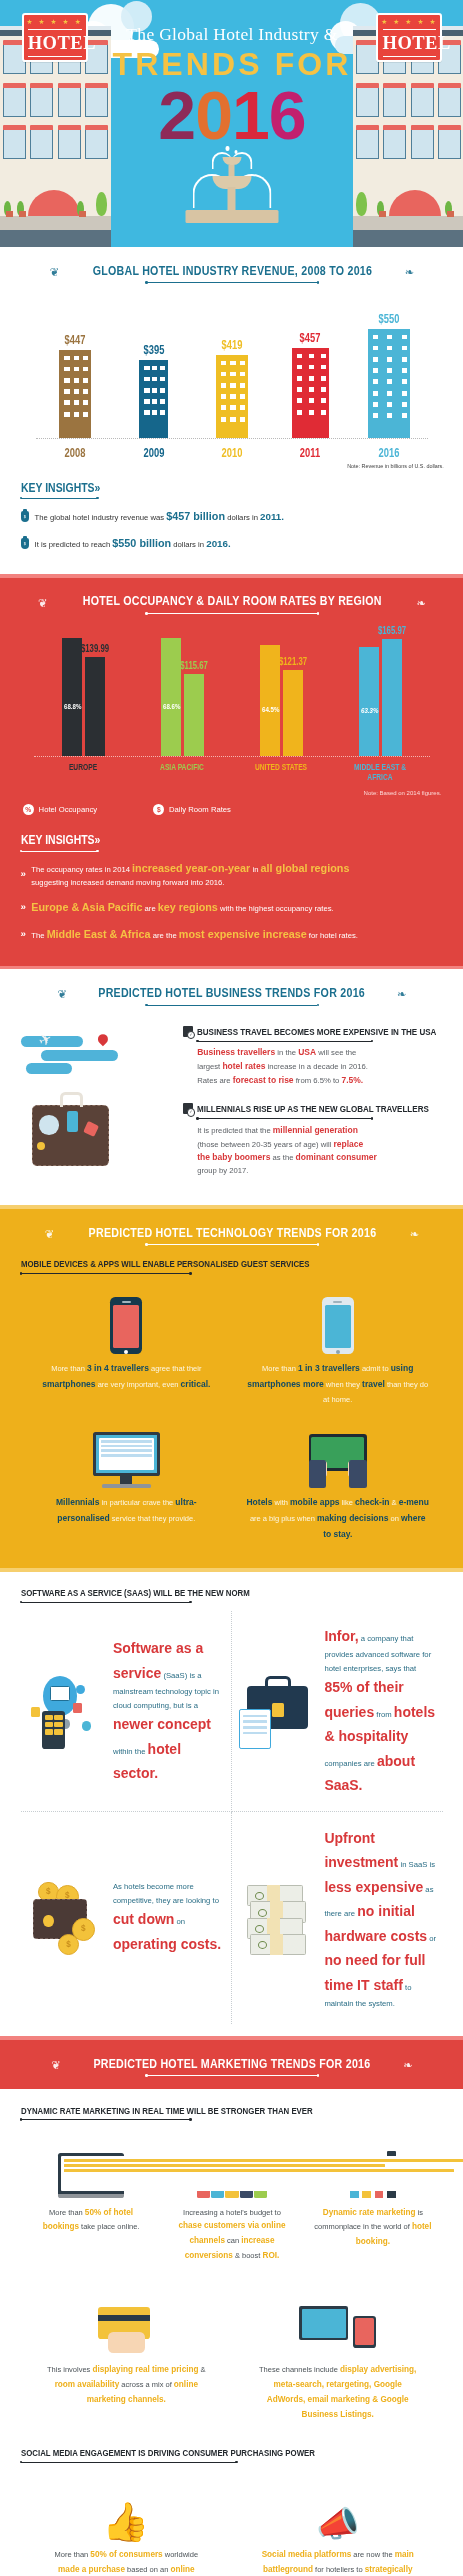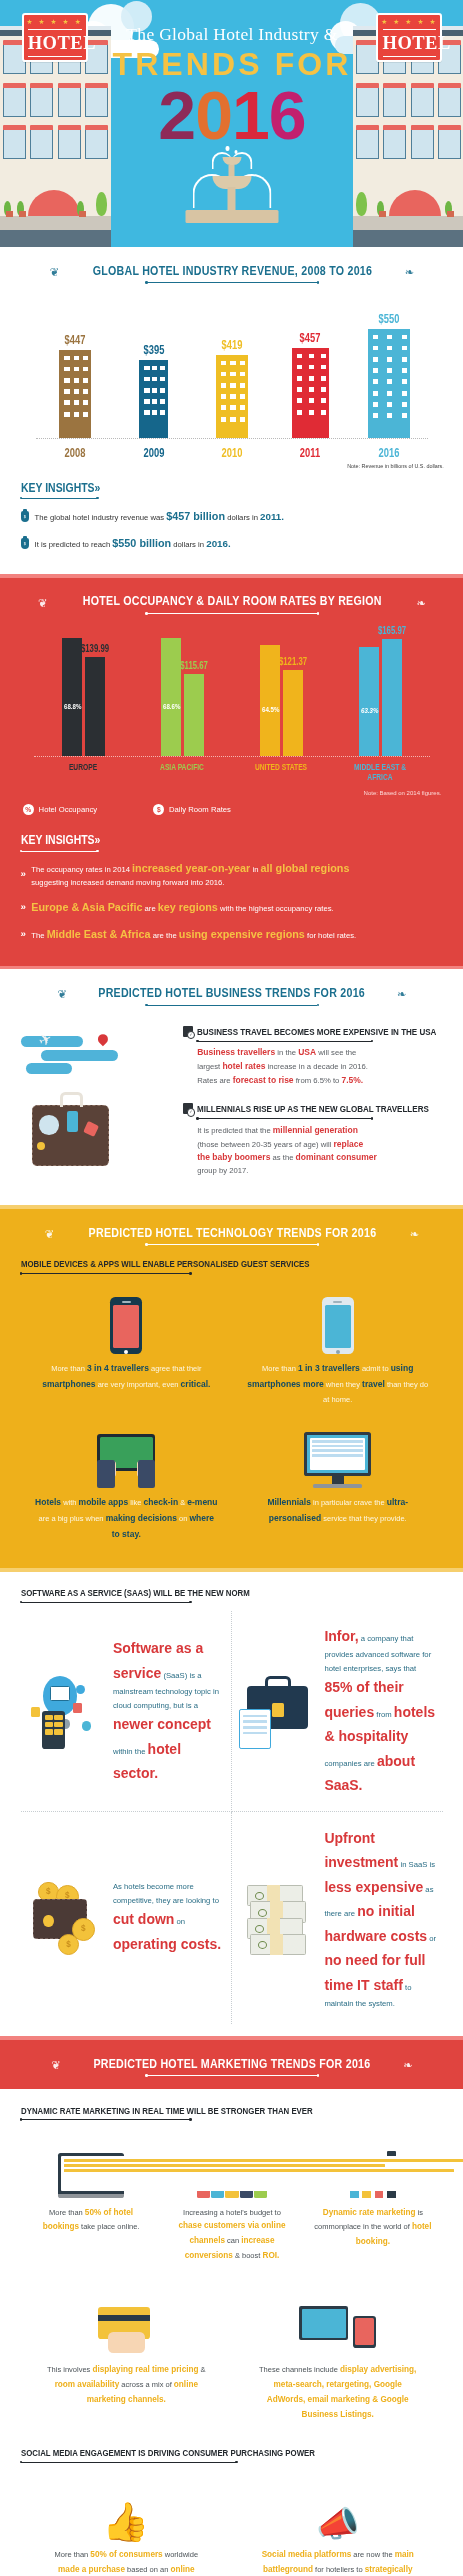--- a/index.html
+++ b/index.html
@@ -696,21 +696,21 @@
         </div>
         <div class="ki-item">
           <span class="chev t-white">»</span>
           <span class="ki-text t-white">
             <span class="b" style="color:#f5c244">Europe &amp; Asia Pacific</span><span> are </span><span class="b" style="color:#f5c244">key regions</span><span> with the highest occupancy rates.</span>
           </span>
         </div>
         <div class="ki-item">
           <span class="chev t-white">»</span>
           <span class="ki-text t-white">
-            <span>The </span><span class="b" style="color:#f5c244">Middle East &amp; Africa</span><span> are the </span><span class="b" style="color:#f5c244">using expensive regions</span><span> for hotel rates.</span>
+            <span>The </span><span class="b" style="color:#f5c244">Middle East &amp; Africa</span><span> are the </span><span class="b" style="color:#f5c244">most expensive increase</span><span> for hotel rates.</span>
           </span>
         </div>
       </div>
     </div>
   </div>
 
   <div class="band-top band-red"></div>
   <div class="sec sec-white">
     <div class="banner">
       <span class="flourish t-blue">❦</span>
@@ -803,48 +803,48 @@
           <div class="phone" style="background:#dfe9ef">
             <div class="spk"></div>
             <div class="scr" style="background:#4bb5d6"></div>
             <div class="hm" style="background:#8aa3b0"></div>
           </div>
         </div>
         <div class="cap" id="tech-cap-1"><span>More than </span><span class="h">1 in 3 travellers</span><span> admit to </span><span class="h">using smartphones more</span><span> when they </span><span class="h">travel</span><span> than they do at home.</span></div>
       </div>
       <div class="cell">
         <div class="art">
-          <div class="hands">
-            <div class="tablet">
-                <div class="scr"></div>
-              </div>
-            <div class="skin" style="left:8.2px; top:27px;"></div>
-            <div class="skin" style="right:8.2px; top:27px;"></div>
-            <div class="sleeve" style="left:7.2px;"></div>
-            <div class="sleeve" style="right:7.2px;"></div>
-          </div>
-        </div>
-        <div class="cap" id="tech-cap-3"><span class="h">Hotels</span><span> with </span><span class="h">mobile apps</span><span> like </span><span class="h">check-in</span><span> &amp; </span><span class="h">e-menu</span><span> are a big plus when </span><span class="h">making decisions</span><span> on </span><span class="h">where to stay.</span></div>
-      </div>
-      <div class="cell">
-        <div class="art">
           <div class="monitor">
             <div class="scr">
               <div class="doc-lines">
                 <div></div>
                   <div></div>
                   <div></div>
                   <div></div>
               </div>
             </div>
             <div class="stand"></div>
             <div class="foot"></div>
           </div>
         </div>
         <div class="cap" id="tech-cap-2"><span class="h">Millennials</span><span> in particular crave the </span><span class="h">ultra-personalised</span><span> service that they provide.</span></div>
+      </div>
+      <div class="cell">
+        <div class="art">
+          <div class="hands">
+            <div class="tablet">
+                <div class="scr"></div>
+              </div>
+            <div class="skin" style="left:8.2px; top:27px;"></div>
+            <div class="skin" style="right:8.2px; top:27px;"></div>
+            <div class="sleeve" style="left:7.2px;"></div>
+            <div class="sleeve" style="right:7.2px;"></div>
+          </div>
+        </div>
+        <div class="cap" id="tech-cap-3"><span class="h">Hotels</span><span> with </span><span class="h">mobile apps</span><span> like </span><span class="h">check-in</span><span> &amp; </span><span class="h">e-menu</span><span> are a big plus when </span><span class="h">making decisions</span><span> on </span><span class="h">where to stay.</span></div>
       </div>
     </div>
   </div>
 
   <div class="band-top band-yellow"></div>
   <div class="sec sec-white">
     <div>
       <div class="sub-head">SOFTWARE AS A SERVICE (SAAS) WILL BE THE NEW NORM</div>
       <div class="sub-rule">
           <i class="l"></i>

